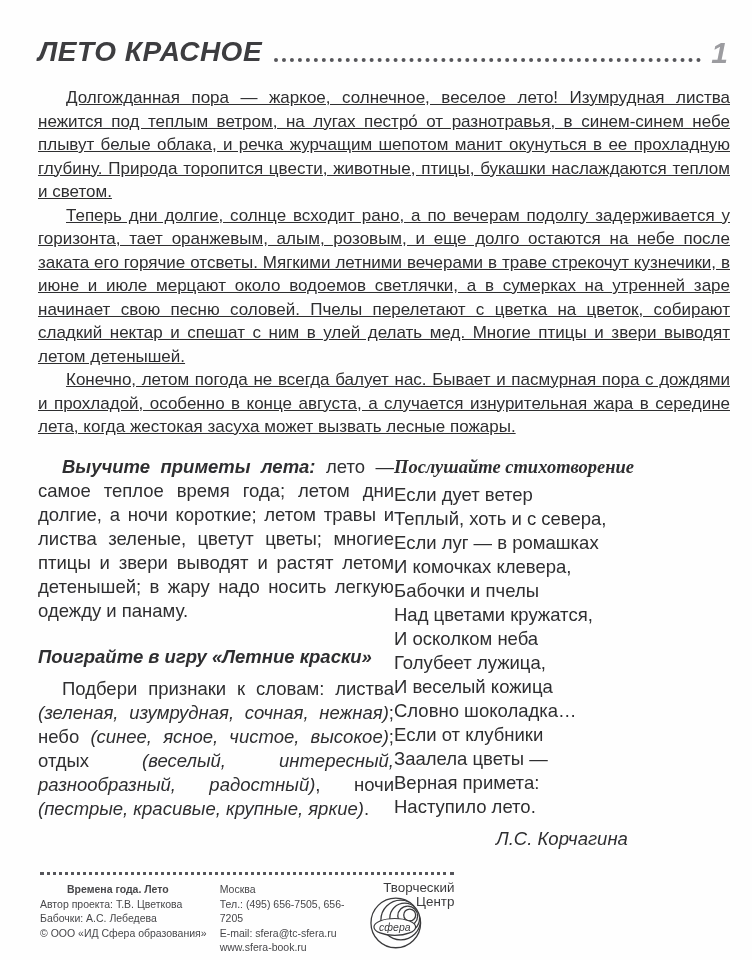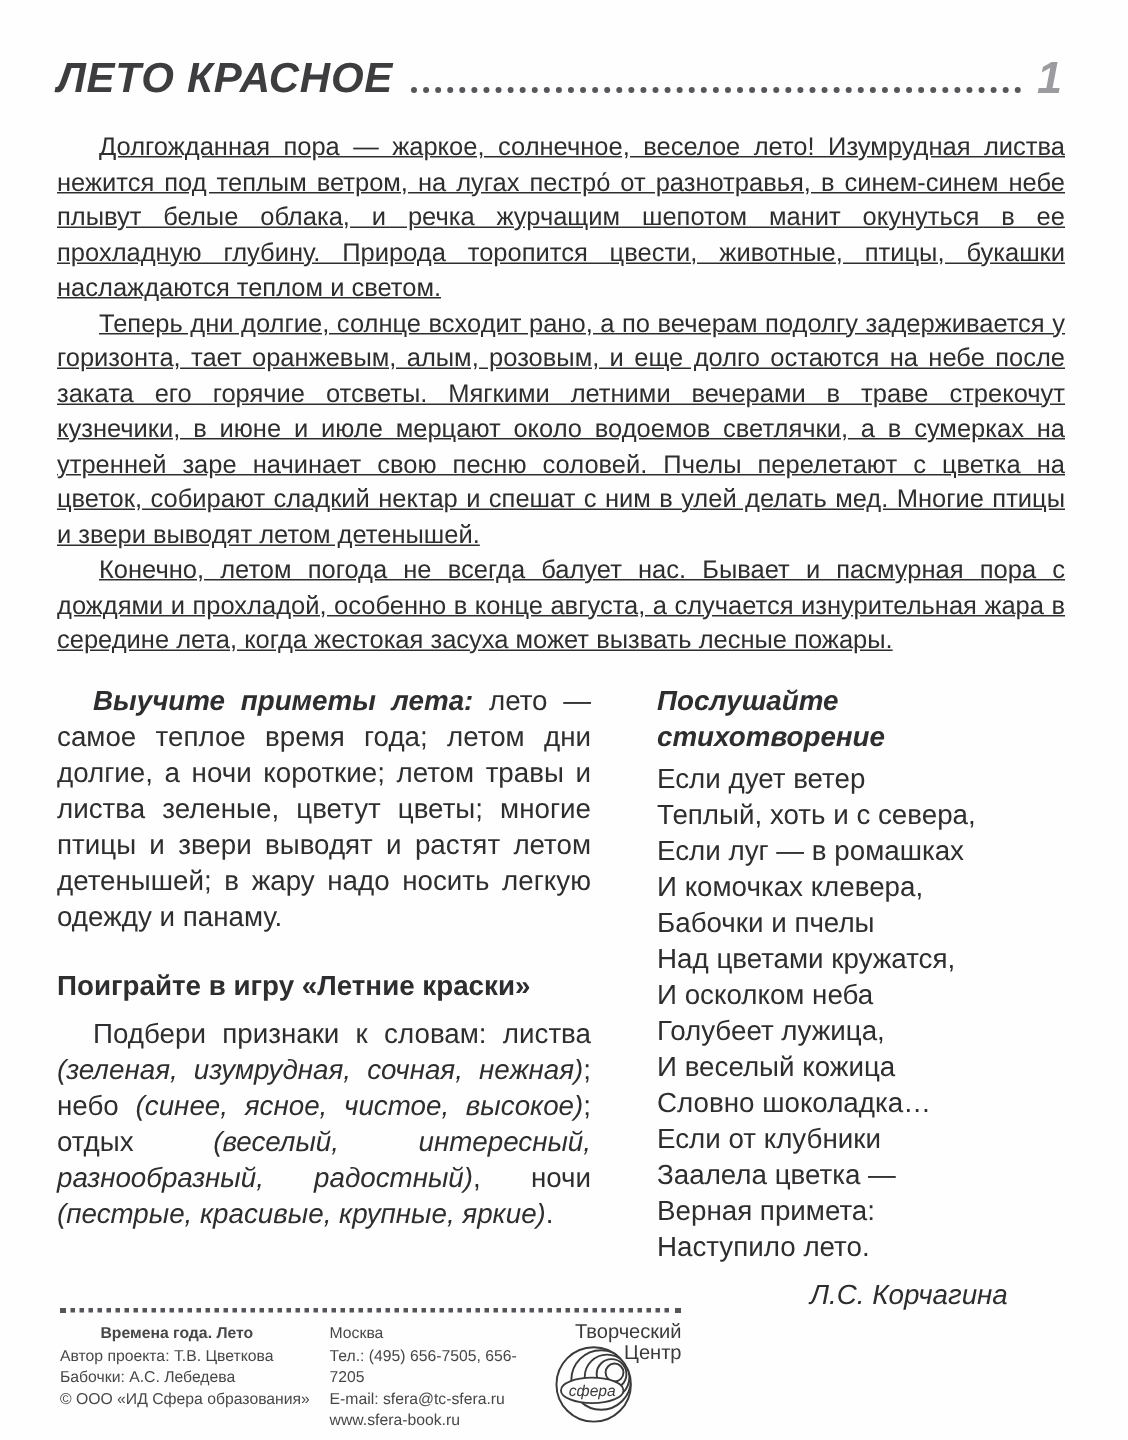--- a/index.html
+++ b/index.html
@@ -6,21 +6,21 @@
   html, body { margin: 0; padding: 0; background: #e8e8e8; }
   .page {
     position: relative;
     width: 752px; height: 960px;
     margin: 0 auto;
     background: #fefefe;
     font-family: "Liberation Sans", sans-serif;
     color: #2e2e30;
     overflow: hidden;
   }
-  .content { padding: 36px 42px 0 38px; }
+  .content { padding: 36px 22px 0 38px; }
 
   
   .title-row { display: flex; align-items: flex-end; margin-bottom: 18px; }
   .page-title {
     margin: 0; font-size: 28px; font-weight: bold; font-style: italic;
     color: #3d3d40; letter-spacing: 0.5px; white-space: nowrap;
   }
   .dot-leader { flex: 1; height: 0; border-bottom: 4px dotted #57575b; margin: 0 10px 6px 12px; }
   .page-number {
     font-size: 30px; font-style: italic; font-weight: bold;
@@ -38,32 +38,32 @@
     position: absolute; top: 452px; left: 50%;
     transform: translateX(-50%);
     font-size: 47px; font-weight: bold; letter-spacing: 3px;
     white-space: nowrap; z-index: 3; pointer-events: none;
     color: rgba(235,235,235,0.75);
     -webkit-text-stroke: 1.5px rgba(170,170,170,0.55);
     text-shadow: 1px 2px 2px rgba(150,150,150,0.25);
   }
 
   
-  .columns { display: flex; gap: 44px; margin-top: 16px; }
+  .columns { display: flex; margin-top: 16px; }
   .col-left  { width: 356px; }
   .col-right { flex: 1; }
   .columns { font-size: 18.5px; line-height: 24px; }
   .col-left p { margin: 0; text-align: justify; text-indent: 24px; }
   .bi { font-weight: bold; font-style: italic; }
   .it { font-style: italic; }
   .game-heading {
     margin: 22px 0 8px 0; font-size: 18.5px;
-    font-weight: bold; white-space: nowrap;
+    font-weight: bold; font-style: italic; white-space: nowrap;
   }
-  .poem-heading { margin: 0 0 4px 0; font-size: 18.5px; font-weight: bold; font-style: italic; }
+  .poem-heading { margin: 0 0 4px 0; font-size: 18.5px; font-weight: bold; font-style: italic; font-family: Liberation Serif, serif; }
   .poem-line { line-height: 24px; white-space: nowrap; }
   .poem-author { font-style: italic; margin-top: 8px; padding-left: 102px; }
 
   
   .footer { position: absolute; left: 40px; top: 872px; width: 414px; }
   .footer-divider { border-top: 3px dotted #55555a; margin-bottom: 7px; }
   .footer-cols { display: flex; font-size: 10.5px; line-height: 14.5px; color: #47474a; }
   .f-col1 { width: 181px; }
   .f-col2 { width: 148px; }
   .f-title { font-weight: bold; padding-left: 27px; }
@@ -103,21 +103,21 @@
         <div class="poem-line">Теплый, хоть и с севера,</div>
         <div class="poem-line">Если луг — в ромашках</div>
         <div class="poem-line">И комочках клевера,</div>
         <div class="poem-line">Бабочки и пчелы</div>
         <div class="poem-line">Над цветами кружатся,</div>
         <div class="poem-line">И осколком неба</div>
         <div class="poem-line">Голубеет лужица,</div>
         <div class="poem-line">И веселый кожица</div>
         <div class="poem-line">Словно шоколадка…</div>
         <div class="poem-line">Если от клубники</div>
-        <div class="poem-line">Заалела цветка —</div>
+        <div class="poem-line">Заалела цветы —</div>
         <div class="poem-line">Верная примета:</div>
         <div class="poem-line">Наступило лето.</div>
         <div class="poem-author">Л.С. Корчагина</div>
       </div>
 
     </div>
   </div>
 
 
   <div class="footer">

